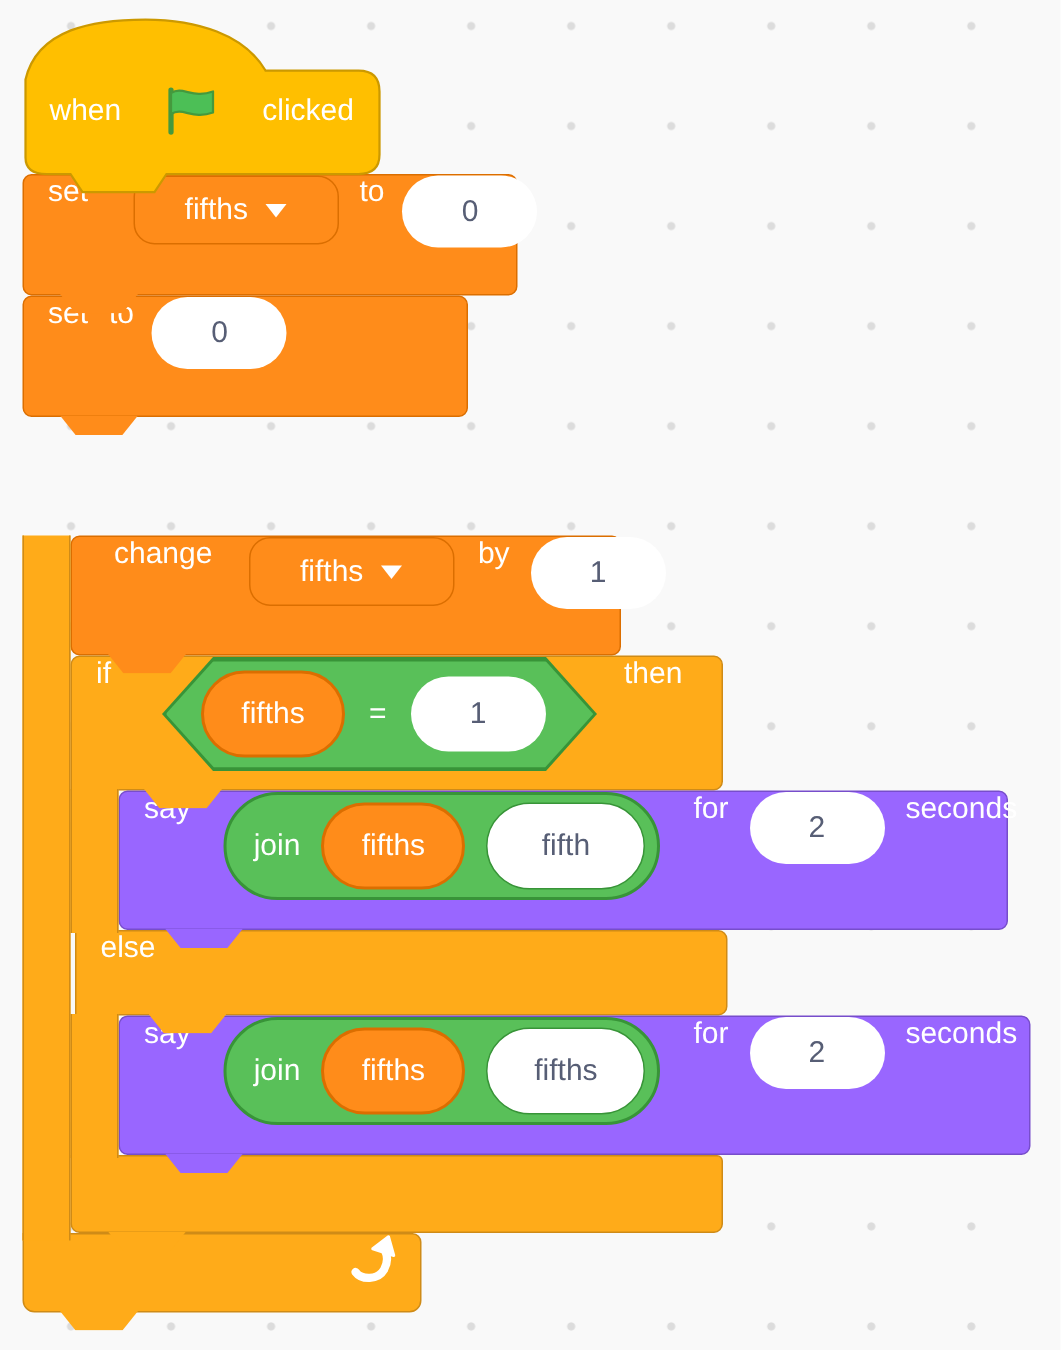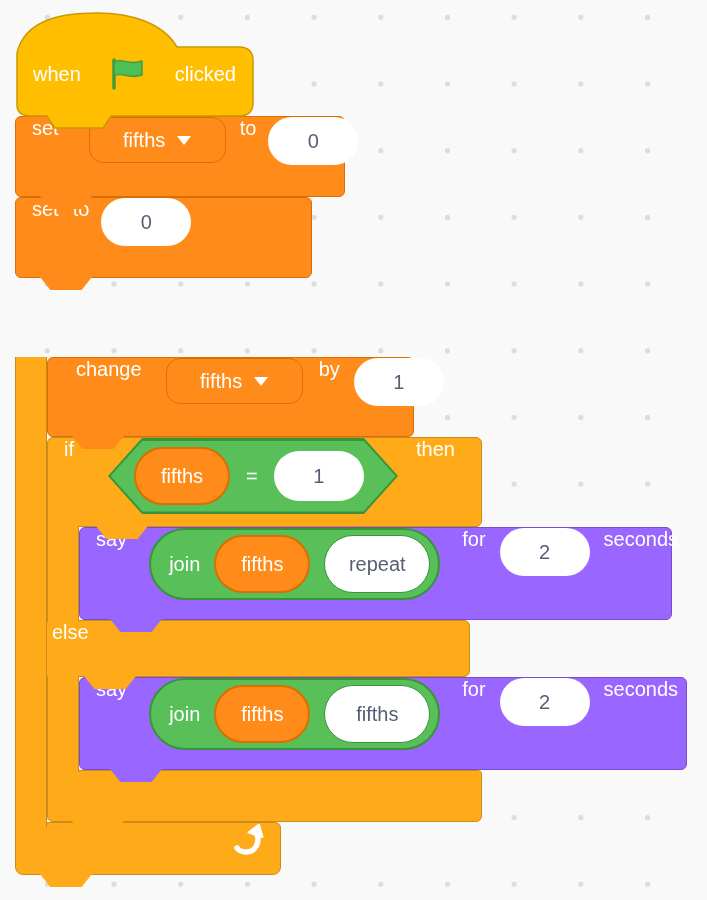--- a/index.html
+++ b/index.html
@@ -129,32 +129,32 @@
   </div>
 
   <div class="block looks" style="left:79px;top:527px;width:593px;height:93px;padding-left:16px">
     <span class="lbl">say</span>
     <div class="capsule" style="margin-left:22px">
       <span class="lbl">join</span>
       <div class="var-pill" style="margin-left:14px">
         <span>fifths</span>
       </div>
       <div class="oval">
-        <span>repeat</span>
+        <span>fifth</span>
       </div>
     </div>
     <span class="lbl" style="margin-left:22px">for</span>
     <div class="oval" style="margin-left:14px">
       <span>2</span>
     </div>
     <span class="lbl" style="margin-left:14px">seconds</span>
     <div class="tab stmt" style="left:30px"></div>
   </div>
 
-  <div class="block control" style="left:35px;top:620px;width:435px;height:57px;padding-left:16px;border-radius:0 6px 6px 0">
+  <div class="block control" style="left:50px;top:620px;width:435px;height:57px;padding-left:16px;border-radius:0 6px 6px 0">
     <span class="lbl">else</span>
     <div class="tab mouth"></div>
   </div>
 
   <div class="block looks" style="left:79px;top:677px;width:608px;height:93px;padding-left:16px">
     <span class="lbl">say</span>
     <div class="capsule" style="margin-left:22px">
       <span class="lbl">join</span>
       <div class="var-pill" style="margin-left:14px">
         <span>fifths</span>

